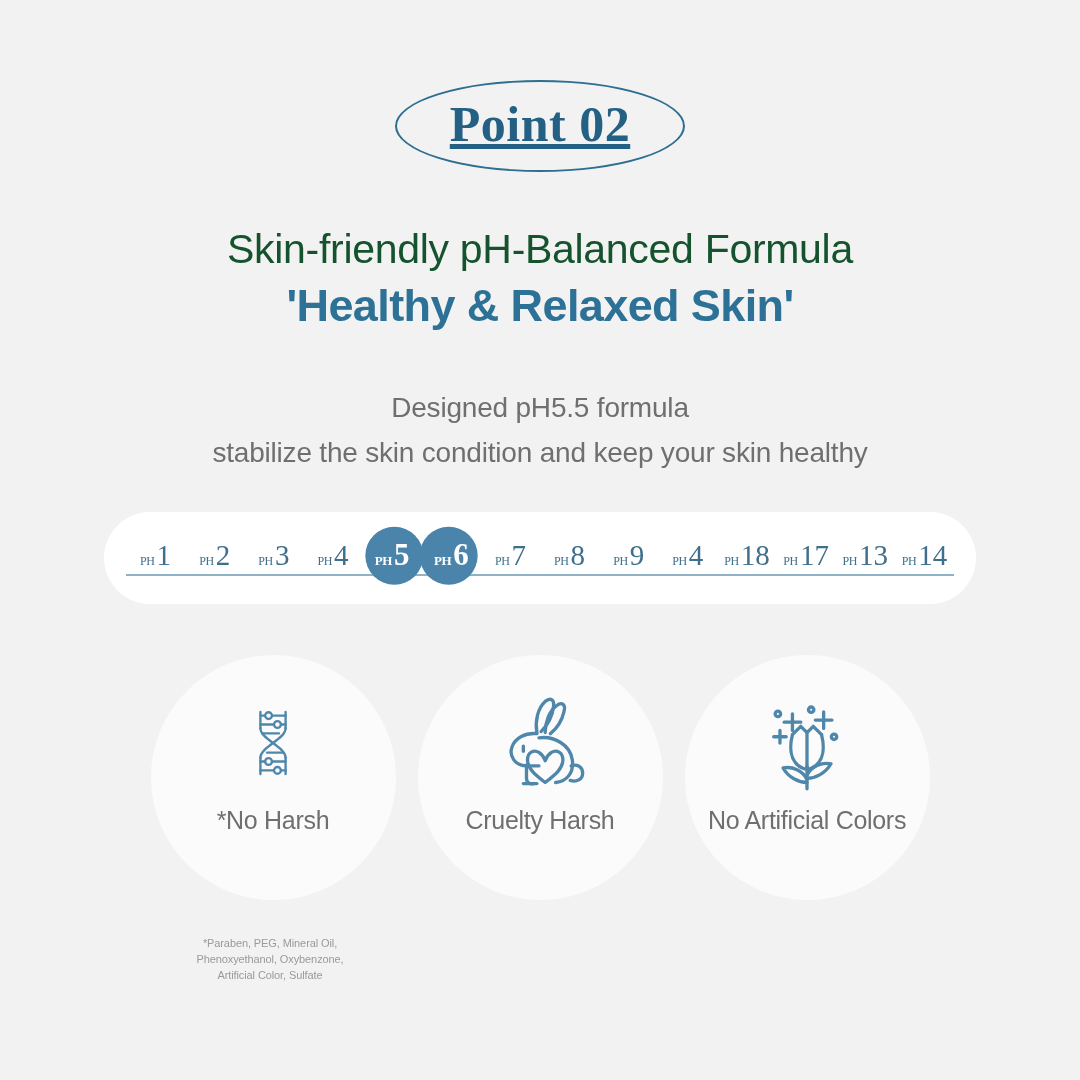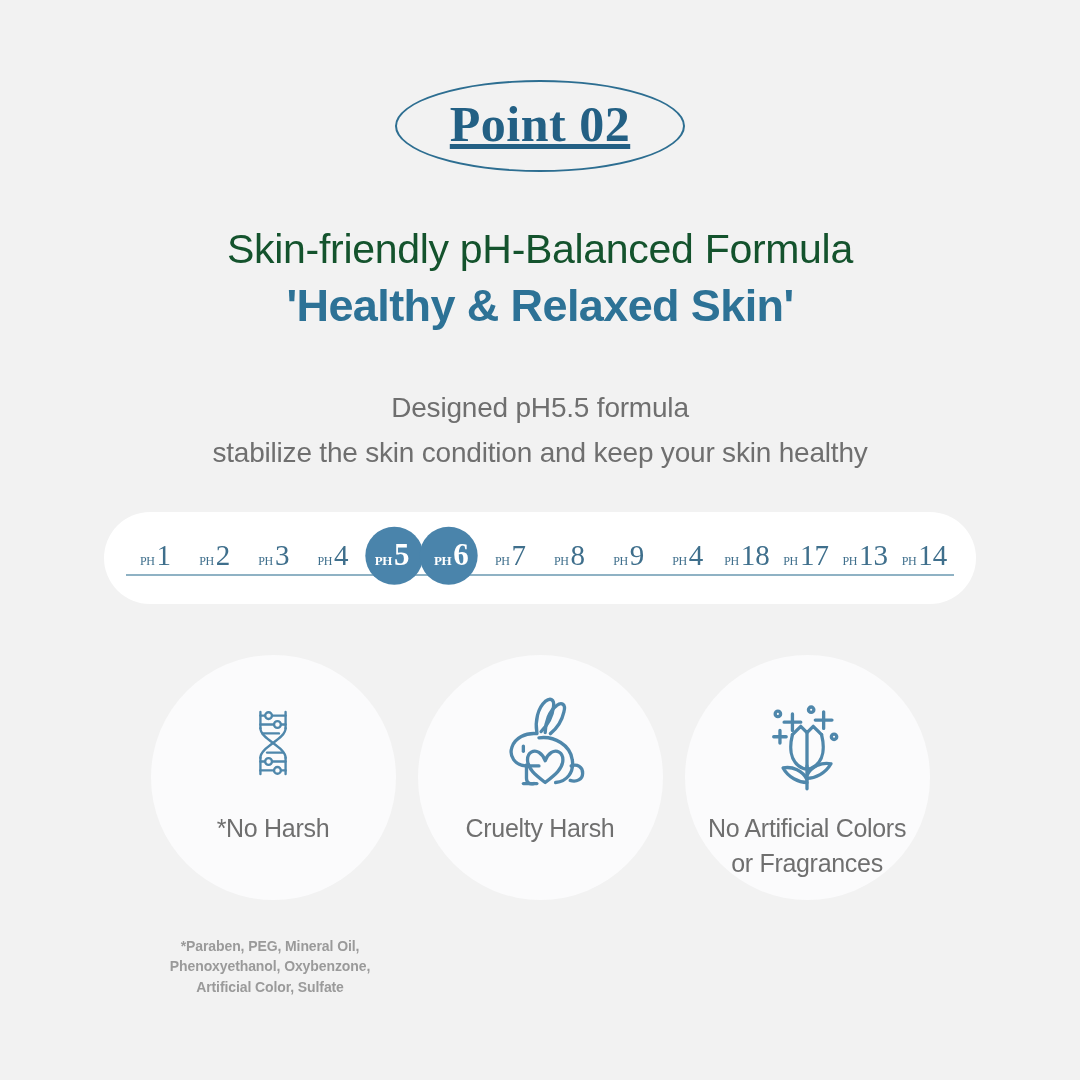--- a/index.html
+++ b/index.html
@@ -197,40 +197,39 @@
     justify-content: flex-start;
     padding-top: 28px;
   }
   .feature-icon {
     height: 120px;
     display: flex;
     align-items: center;
     justify-content: center;
   }
   .feature-label {
-    margin-top: 8px;
     text-align: center;
     color: #6f6f6f;
     font-size: 25px;
     font-weight: 400;
     line-height: 1.38;
     letter-spacing: -0.3px;
     width: 230px;
   }
 
   
   .footnote {
     position: absolute;
     left: 60px;
     top: 936px;
     width: 420px;
     text-align: center;
     color: #9a9a9a;
-    font-size: 14px;
-    font-weight: 700;
+    font-size: 11px;
+    font-weight: 400;
     line-height: 1.45;
     letter-spacing: -0.1px;
   }
 </style>
 </head>
 <body>
 
 <div class="page">
 
   <div class="badge-wrap">
@@ -397,21 +396,20 @@
             <path d="M36 42 C33 54 34 66 42 72 C47 76 53 76 58 72 C66 66 67 54 64 42"></path>
             <path d="M36 42 L44 34 L50 40 L56 34 L64 42"></path>
             <path d="M50 40 L50 74"></path>
             <line x1="50" y1="72" x2="50" y2="94"></line>
             <path d="M50 88 C42 88 32 83 27 74 C36 72 46 77 50 85"></path>
             <path d="M50 84 C58 84 68 79 73 70 C64 68 54 73 50 81"></path>
           </svg>
         </div>
         <div class="feature-label">
           <div>No Artificial Colors</div>
-          <div>or Fragrances</div>
         </div>
       </div>
     </div>
 
   <div class="footnote">
     <div>*Paraben, PEG, Mineral Oil,</div>
     <div>Phenoxyethanol, Oxybenzone,</div>
     <div>Artificial Color, Sulfate</div>
   </div>
 

